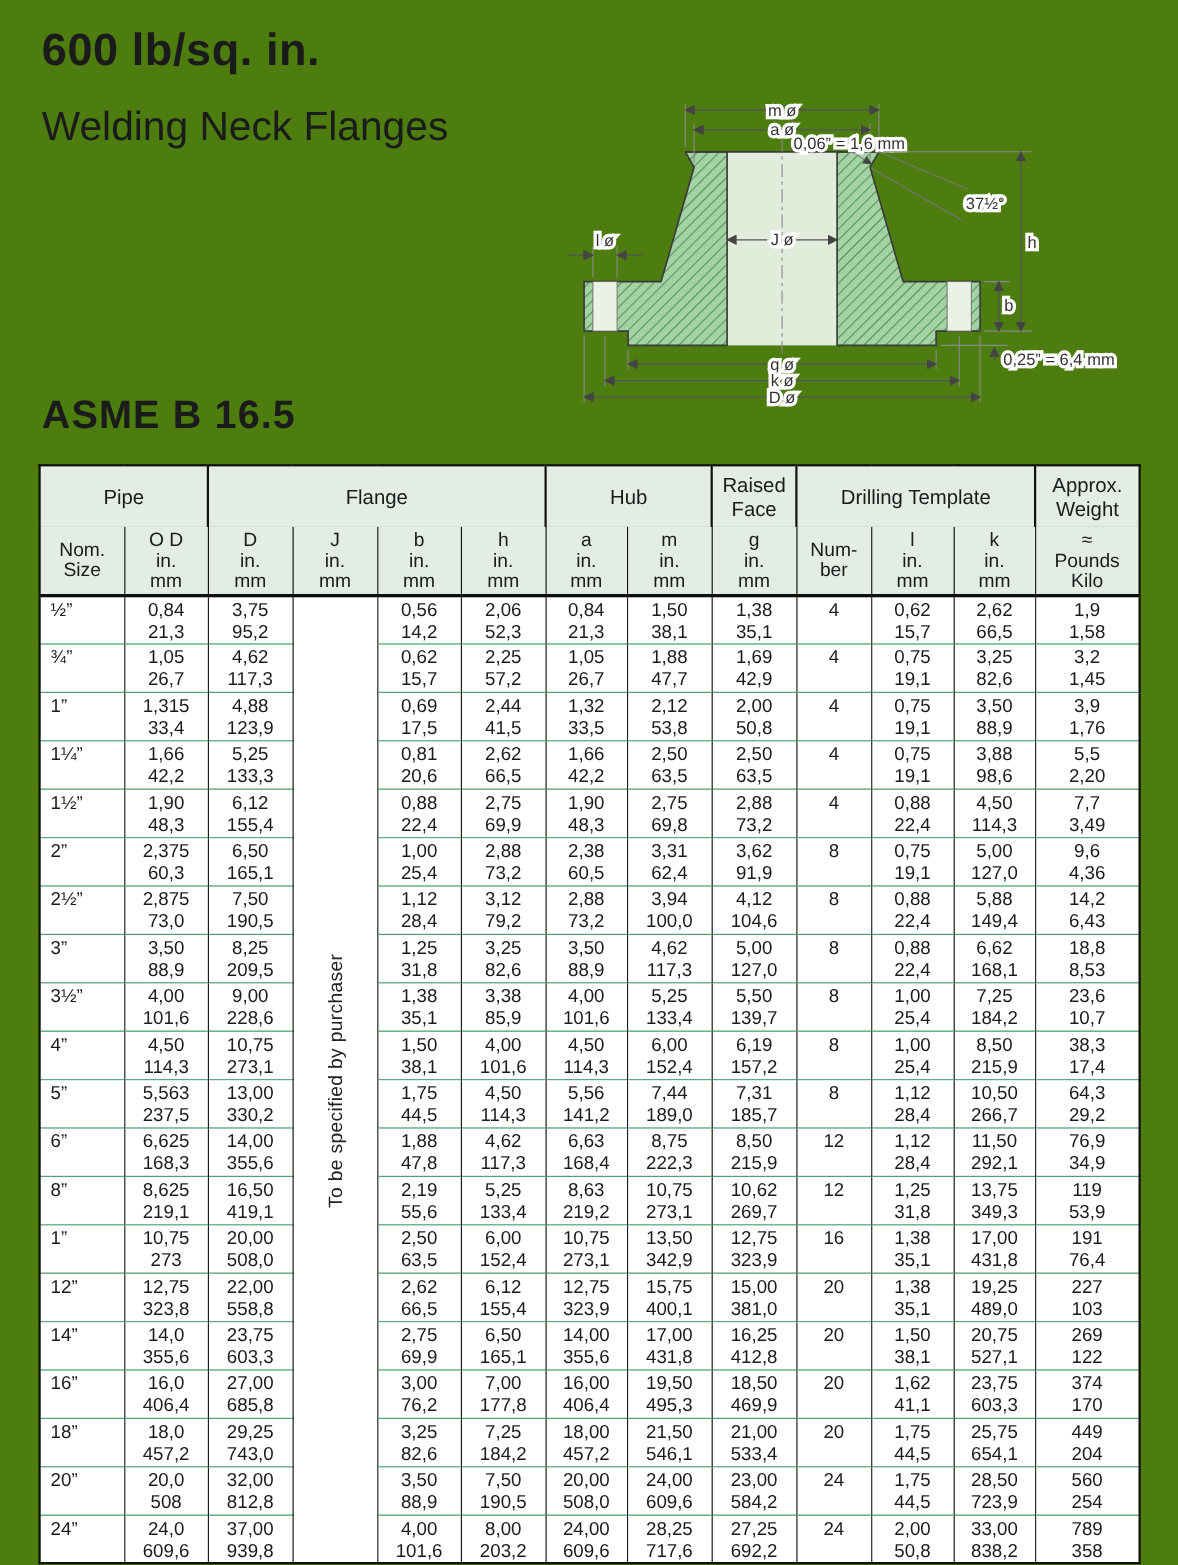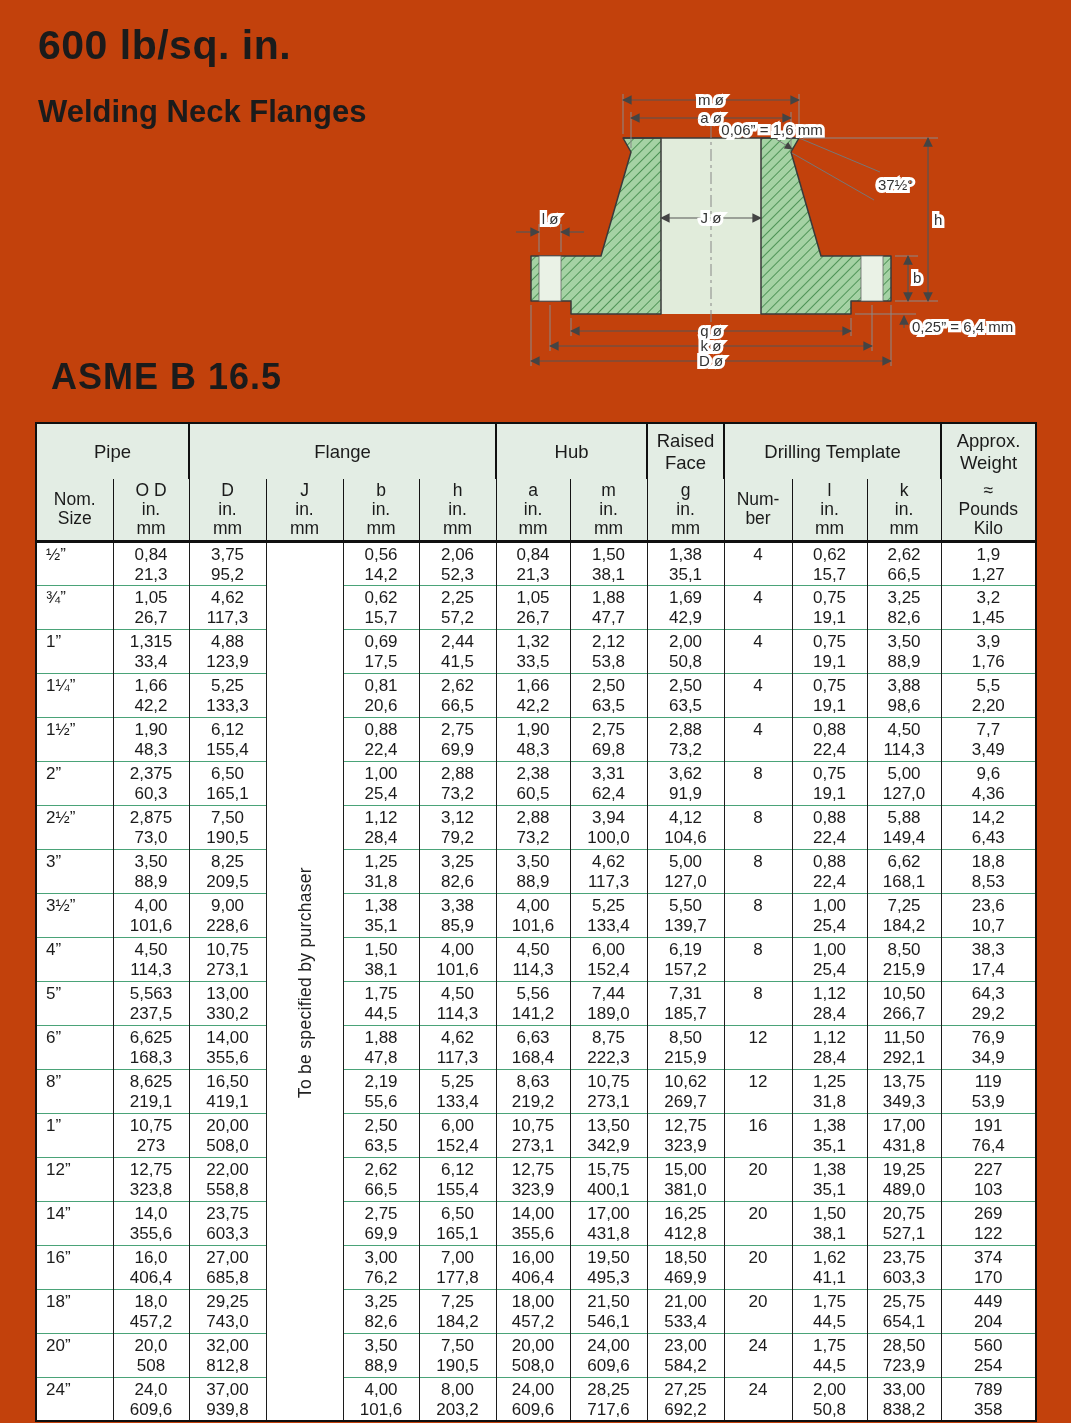--- a/index.html
+++ b/index.html
@@ -1,22 +1,22 @@
 <!DOCTYPE html>
 <html><head>
 <meta charset="utf-8">
 <style>
   html,body{margin:0;padding:0;background:#ffffff;}
   .page{
-    position:relative;width:1071px;height:1423px;background:#c2410c;overflow:hidden;
+    position:relative;width:1071px;height:1423px;background:#4d7c0f;overflow:hidden;
     font-family:"Liberation Sans", sans-serif;color:#1b1b1b;
   }
   .t1{position:absolute;left:38px;top:22px;font-size:41px;font-weight:700;letter-spacing:.5px;margin:0;}
-  .t2{position:absolute;left:38px;top:94px;font-size:31px;font-weight:700;margin:0;text-align:center;}
-  .t3{position:absolute;left:51px;top:356px;font-size:36px;font-weight:700;letter-spacing:1px;margin:0;}
+  .t2{position:absolute;left:38px;top:94px;font-size:37px;font-weight:400;margin:0;text-align:center;}
+  .t3{position:absolute;left:38px;top:356px;font-size:36px;font-weight:700;letter-spacing:1px;margin:0;}
   svg.diagram{position:absolute;left:476px;top:68px;width:566px;height:304px;}
   .dl{font-size:15px;fill:#333;text-anchor:middle;paint-order:stroke;stroke:#ffffff;stroke-width:6px;font-family:"Liberation Sans",sans-serif;}
   .dls{font-size:15px;fill:#333;text-anchor:start;paint-order:stroke;stroke:#ffffff;stroke-width:6px;font-family:"Liberation Sans",sans-serif;}
   .ext{stroke:#8a8a8a;stroke-width:1;}
   .dim{stroke:#555;stroke-width:1.2;}
   .thin{stroke:#777;stroke-width:1;}
 
   table.spec{
     position:absolute;left:35px;top:422px;width:1001px;
     border-collapse:collapse;table-layout:fixed;
@@ -303,21 +303,21 @@
           <td class="c-num">
             <div>0,62</div>
             <div>15,7</div>
           </td>
           <td class="c-num">
             <div>2,62</div>
             <div>66,5</div>
           </td>
           <td class="c-num">
             <div>1,9</div>
-            <div>1,27</div>
+            <div>1,58</div>
           </td>
         </tr>
         <tr>
           <td class="c-size">
             <div>¾”</div>
           </td>
           <td class="c-num">
             <div>1,05</div>
             <div>26,7</div>
           </td>

